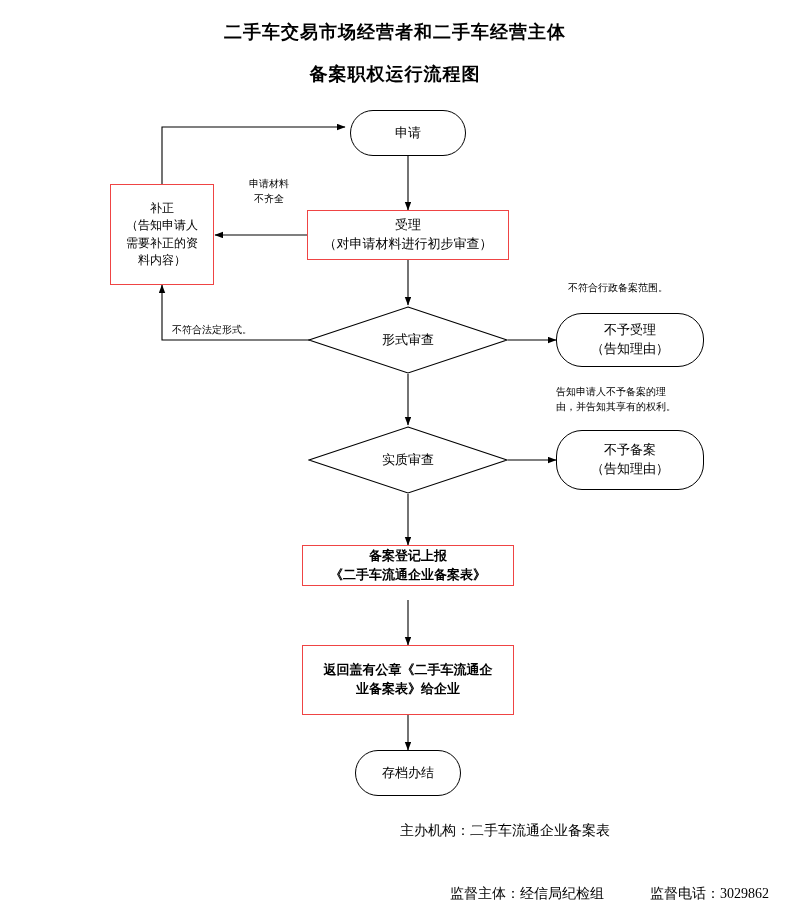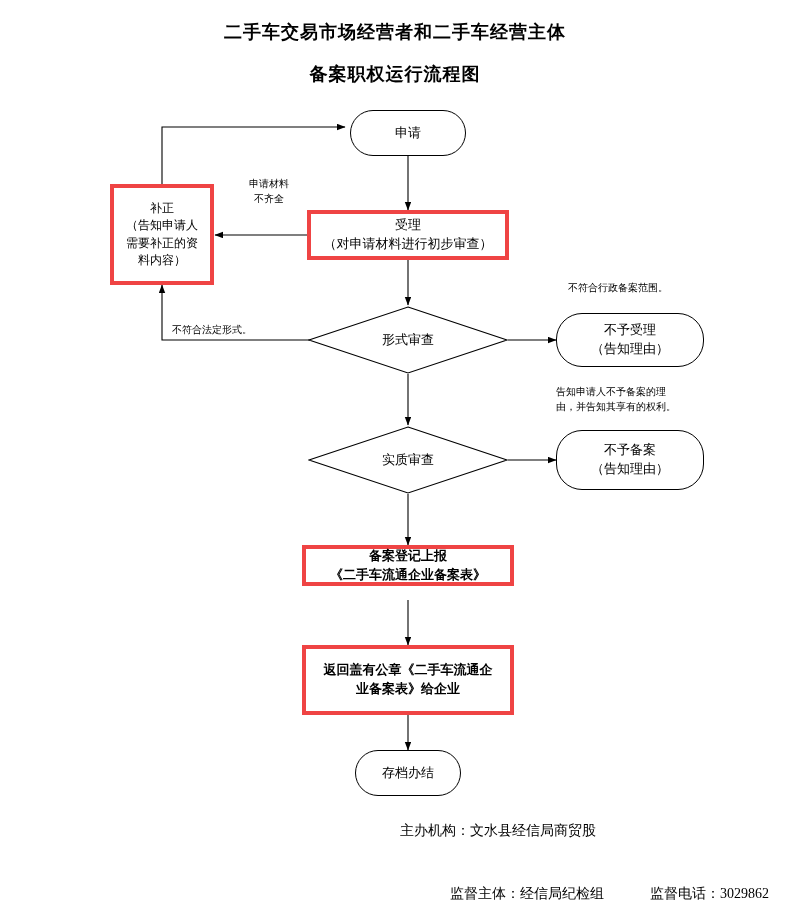--- a/index.html
+++ b/index.html
@@ -49,21 +49,21 @@
     text-align: center;
     font-size: 13px;
     line-height: 1.45;
     background: #ffffff;
   }
   .rounded {
     border: 1px solid #000;
     border-radius: 26px;
   }
   .rect {
-    border: 4px solid #ef4444;
+    border: 1px solid #ef4444;
   }
   .diamond-wrap {
     position: absolute;
     box-sizing: border-box;
   }
   .diamond-wrap svg {
     position: absolute;
     left: 0; top: 0;
     width: 100%;
     height: 100%;
@@ -189,17 +189,17 @@
   <div class="free-label" style="left:224px; top:176px; width:90px; text-align:center;">申请材料
 不齐全</div>
 
   <div class="free-label" style="left:172px; top:322px; width:140px;">不符合法定形式。</div>
 
   <div class="free-label" style="left:568px; top:280px; width:200px;">不符合行政备案范围。</div>
 
   <div class="free-label" style="left:556px; top:384px; width:190px;">告知申请人不予备案的理
 由，并告知其享有的权利。</div>
 
-  <div class="footer-line" style="left:400px; top:822px;">主办机构：文水县经信局商贸股</div>
+  <div class="footer-line" style="left:400px; top:822px;">主办机构：二手车流通企业备案表</div>
   <div class="footer-line" style="left:450px; top:885px;">监督主体：经信局纪检组</div>
   <div class="footer-line" style="left:650px; top:885px;">监督电话：3029862</div>
 
 </div>
 
 </body></html>

